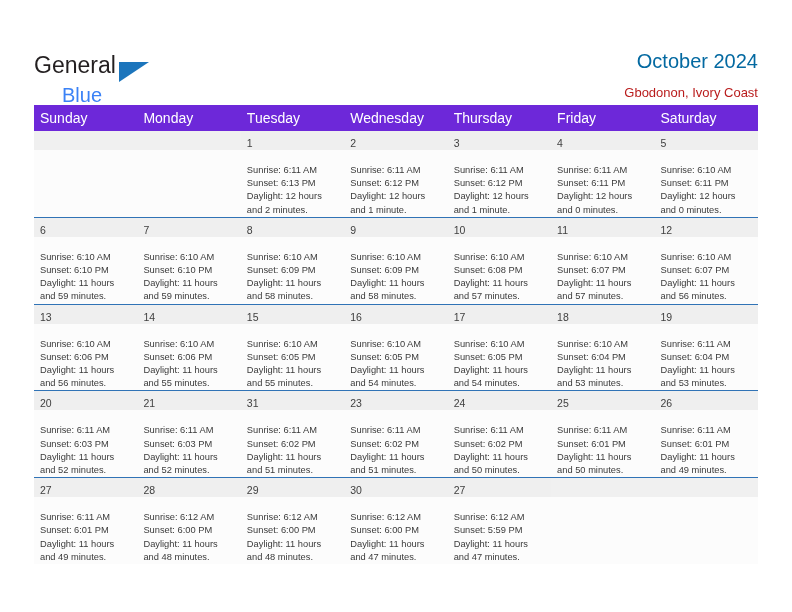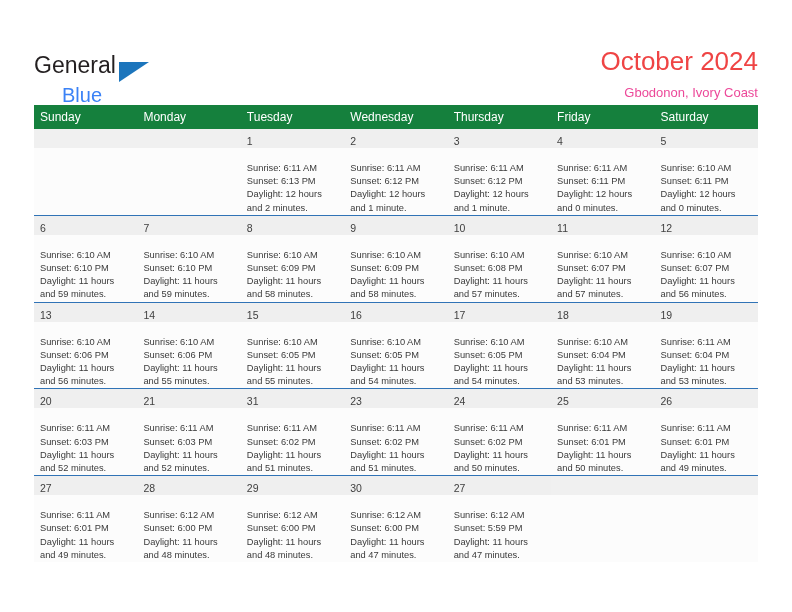--- a/index.html
+++ b/index.html
@@ -63,46 +63,46 @@
     border-left: 30px solid #1c75bc;
     border-bottom: 20px solid transparent;
   }
   .title-wrap {
     position: absolute;
     right: 0;
     top: 0;
     text-align: right;
   }
   .cal-title {
-    font-size: 26px;
-    color: #ef4444;
+    font-size: 20px;
+    color: #0369a1;
     line-height: 30px;
     white-space: nowrap;
   }
   .cal-subtitle {
     font-size: 13px;
-    color: #ec4899;
+    color: #b91c1c;
     line-height: 18px;
     margin-top: 8px;
     white-space: nowrap;
   }
 
   
   .calendar {
     position: absolute;
     left: 34px;
     top: 105px;
     width: 724px;
     border-collapse: collapse;
     table-layout: fixed;
   }
   .calendar th {
-    background: #15803d;
+    background: #6d28d9;
     color: #ffffff;
-    font-size: 12px;
+    font-size: 14px;
     font-weight: normal;
     text-align: left;
     padding: 5px 0 5px 6px;
     height: 11px;
     border: none;
   }
   .calendar td {
     vertical-align: top;
     padding: 0;
     border: none;

